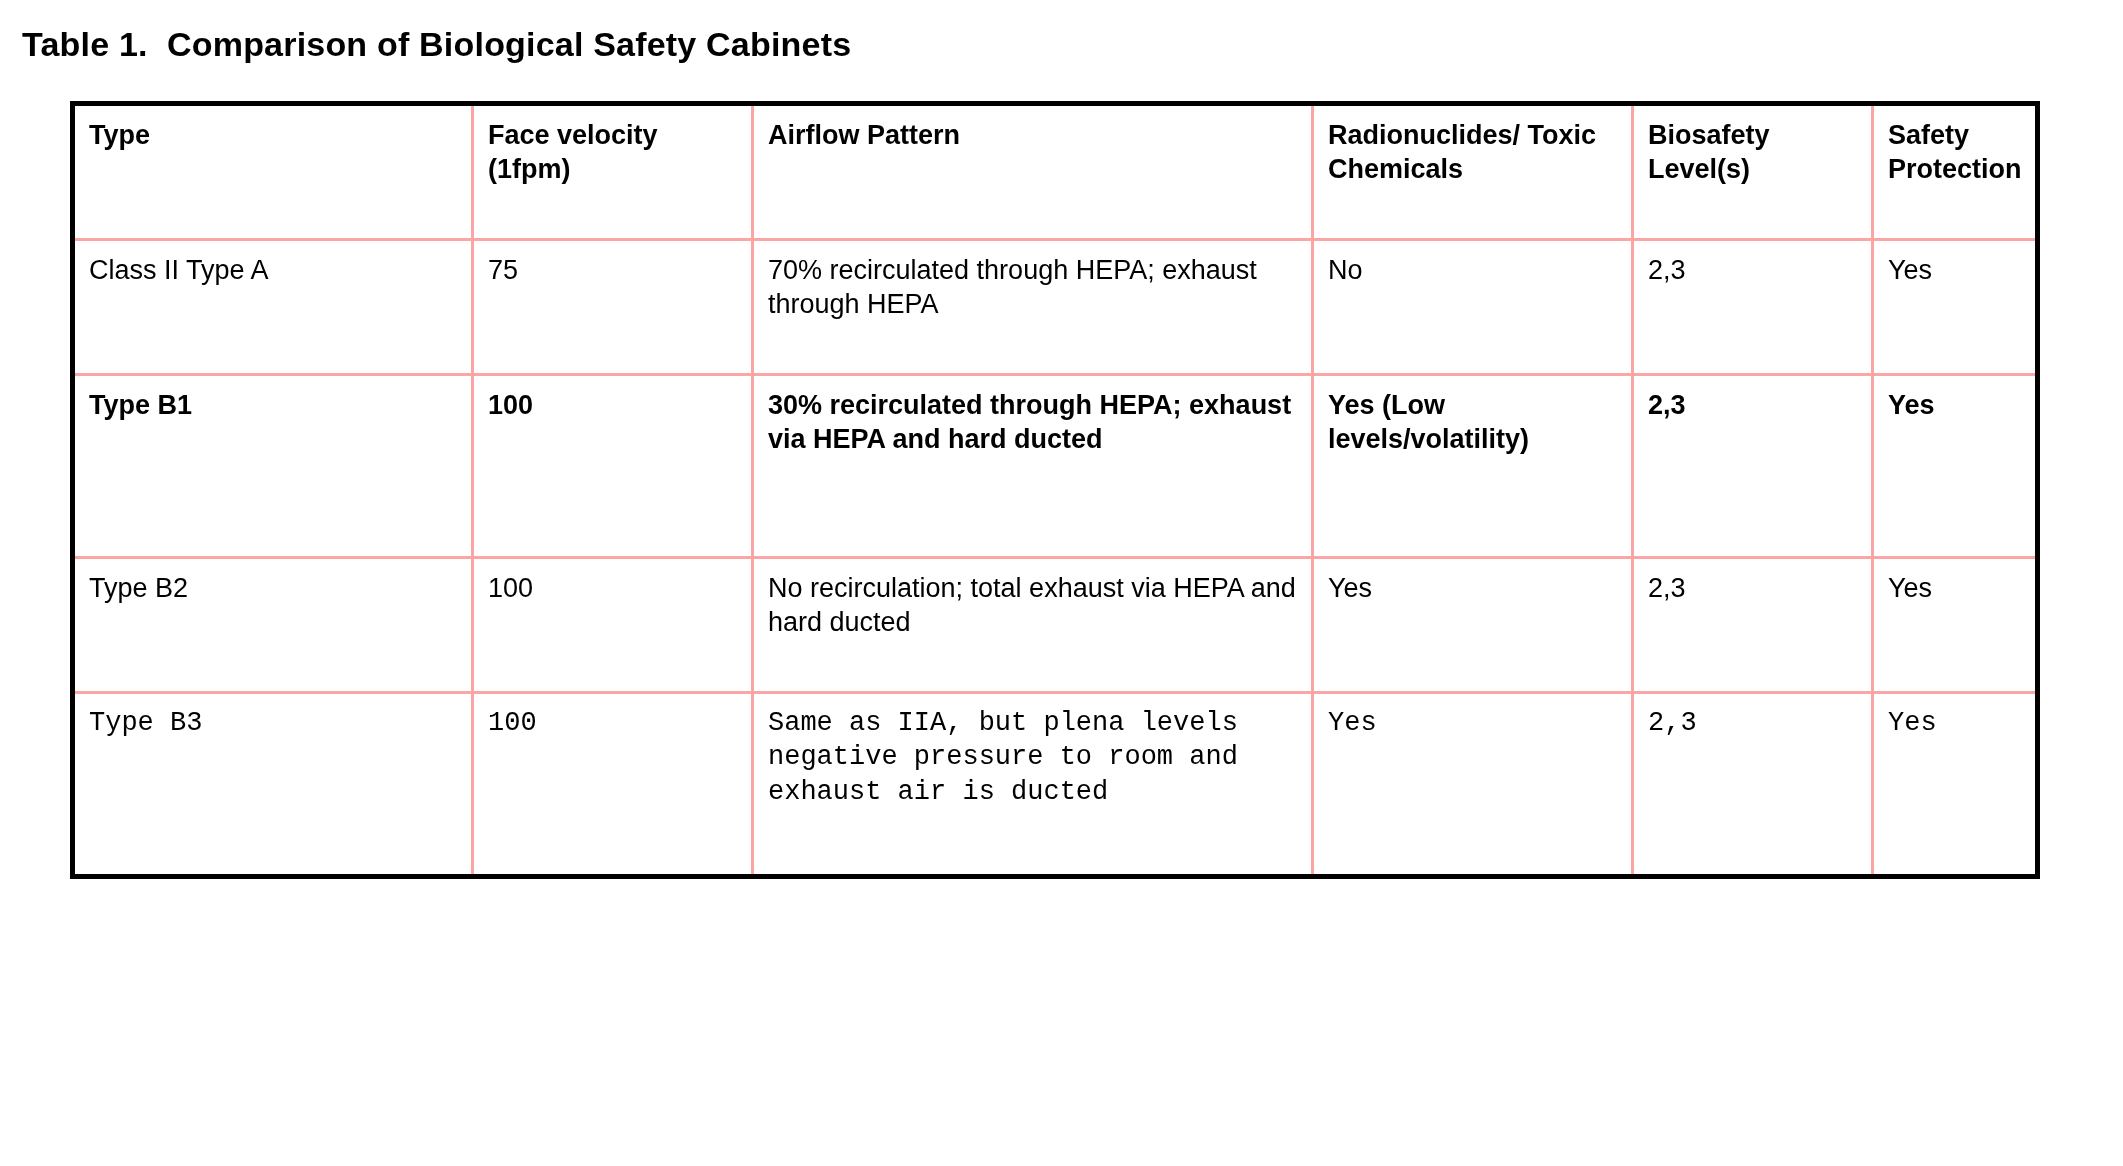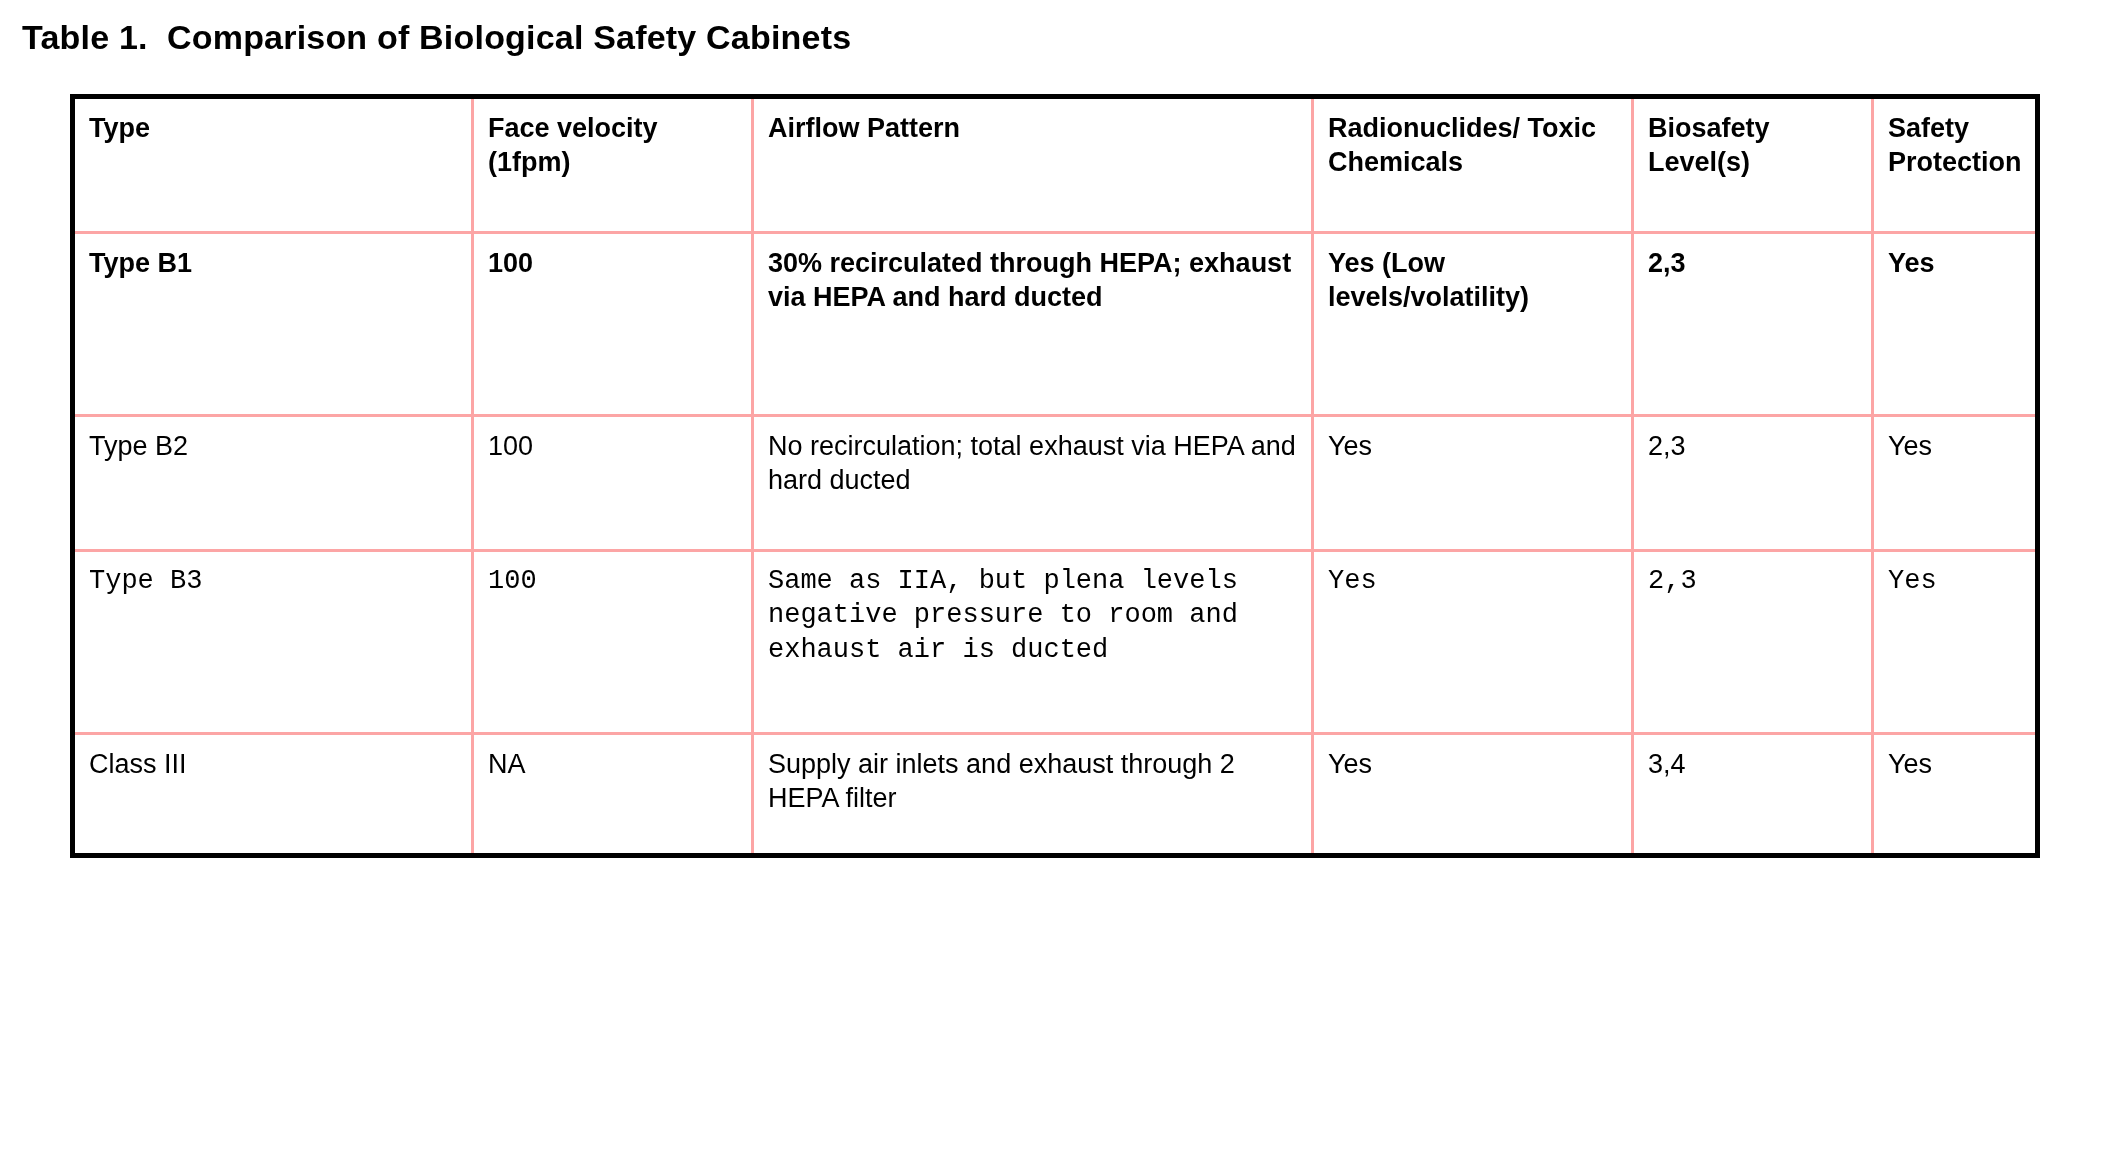--- a/index.html
+++ b/index.html
@@ -18,21 +18,21 @@
     position: relative;
     width: 2123px;
     height: 1166px;
     box-sizing: border-box;
     padding: 0;
   }
   .title {
     font-size: 34px;
     font-weight: bold;
     letter-spacing: 0.2px;
-    margin: 17px 0 0 22px;
+    margin: 24px 0 0 22px;
     line-height: 1.2;
     white-space: pre;
   }
   .table-wrap {
     margin: 36px 0 0 70px;
     width: 1965px;
   }
   table.cmp {
     border-collapse: collapse;
     width: 1965px;
@@ -87,20 +87,28 @@
         <tr class="r-head">
           <th>Type</th>
           <th>Face velocity (1fpm)</th>
           <th>Airflow Pattern</th>
           <th>Radionuclides/ Toxic Chemicals</th>
           <th>Biosafety Level(s)</th>
           <th>Safety Protection</th>
         </tr>
       </thead>
       <tbody>
+        <tr class="h2">
+          <td>Class II Type A</td>
+          <td>75</td>
+          <td>70% recirculated through HEPA; exhaust through HEPA</td>
+          <td>No</td>
+          <td>2,3</td>
+          <td>Yes</td>
+        </tr>
         <tr class="h3">
           <td>Type B1</td>
           <td>100</td>
           <td>30% recirculated through HEPA; exhaust via HEPA and hard ducted</td>
           <td>Yes (Low levels/volatility)</td>
           <td>2,3</td>
           <td>Yes</td>
         </tr>
         <tr class="h4">
           <td>Type B2</td>
@@ -111,25 +119,17 @@
           <td>Yes</td>
         </tr>
         <tr class="h5">
           <td>Type B3</td>
           <td>100</td>
           <td>Same as IIA, but plena levels negative pressure to room and exhaust air is ducted</td>
           <td>Yes</td>
           <td>2,3</td>
           <td>Yes</td>
         </tr>
-        <tr class="h6">
-          <td>Class III</td>
-          <td>NA</td>
-          <td>Supply air inlets and exhaust through 2 HEPA filter</td>
-          <td>Yes</td>
-          <td>3,4</td>
-          <td>Yes</td>
-        </tr>
       </tbody>
     </table>
   </div>
 
 </div>
 
 </body></html>

